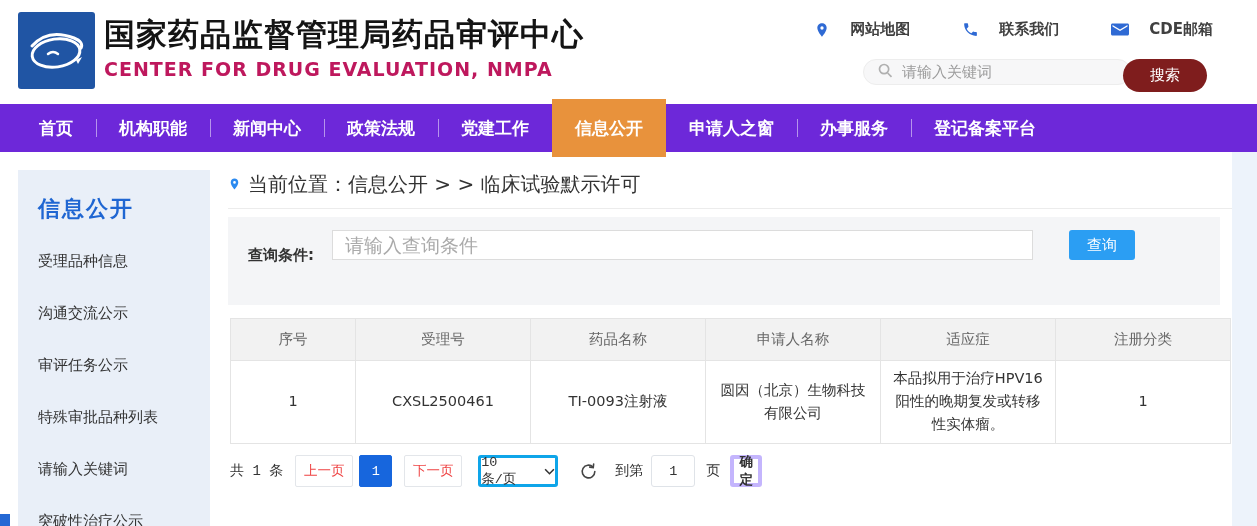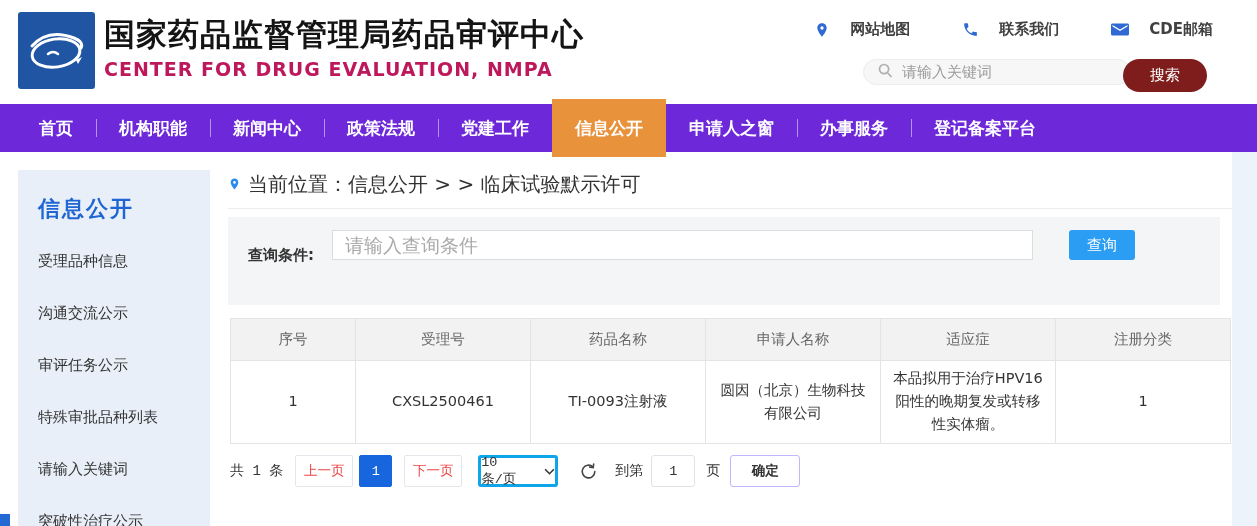--- a/index.html
+++ b/index.html
@@ -66,21 +66,21 @@
   .pg-disabled { color:#ef4444; width:58px; margin-left:12px; cursor:default; }
   .pg-current { width:33px; margin-left:6px; background:#1766dd; border-color:#1766dd; color:#fff; cursor:pointer; }
   .pg-size { width:80px; margin-left:16px; border:3px solid #0ea5e9; border-radius:3px; height:32px;
     display:flex; align-items:center; justify-content:center; gap:21px; font-size:13.5px; color:#333;
     background:#fff; cursor:pointer; }
   .pg-refresh { margin-left:21px; width:20px; height:20px; cursor:pointer; display:flex; align-items:center; }
   .pg-goto-label { margin-left:16px; font-size:14px; color:#333; }
   .pg-goto-input { margin-left:8px; width:44px; height:32px; border:1px solid #dfe3e8; border-radius:3px;
     text-align:center; font-size:13.5px; color:#333; font-family:inherit; outline:none; }
   .pg-goto-unit { margin-left:11px; font-size:14px; color:#333; }
-  .pg-confirm { width:70px; margin-left:10px; border:1px solid #c4b5fd; border-radius:3px;
+  .pg-confirm { width:32px; margin-left:10px; border:4px solid #c4b5fd; border-radius:3px;
     color:#333; font-weight:600; cursor:pointer; }
   .float-widget { position:absolute; left:0; top:514px; width:10px; height:12px; background:#2468d4; }
 </style>
 </head>
 <body>
 
 <div class="header">
   <div class="logo">
     <svg width="77" height="77" viewBox="0 0 77 77">
       <rect x="0" y="0" width="77" height="77" rx="3" fill="#2055a4"></rect>

